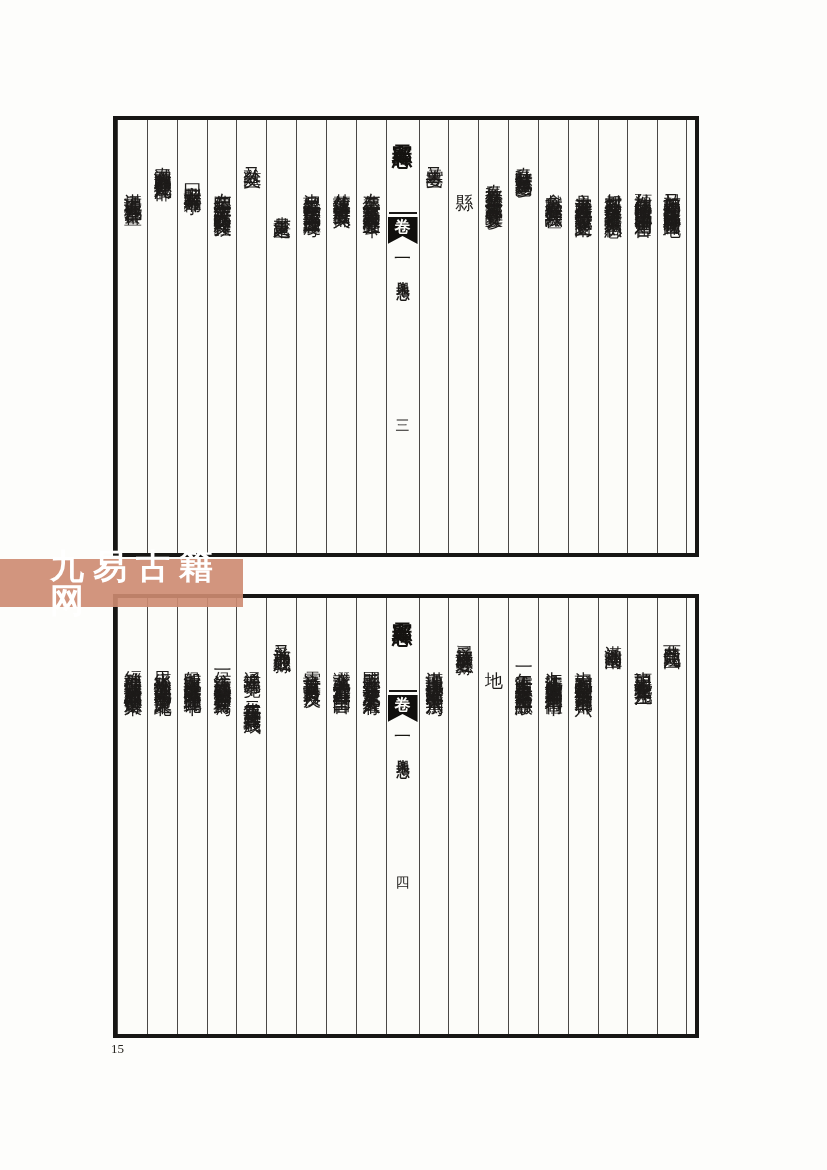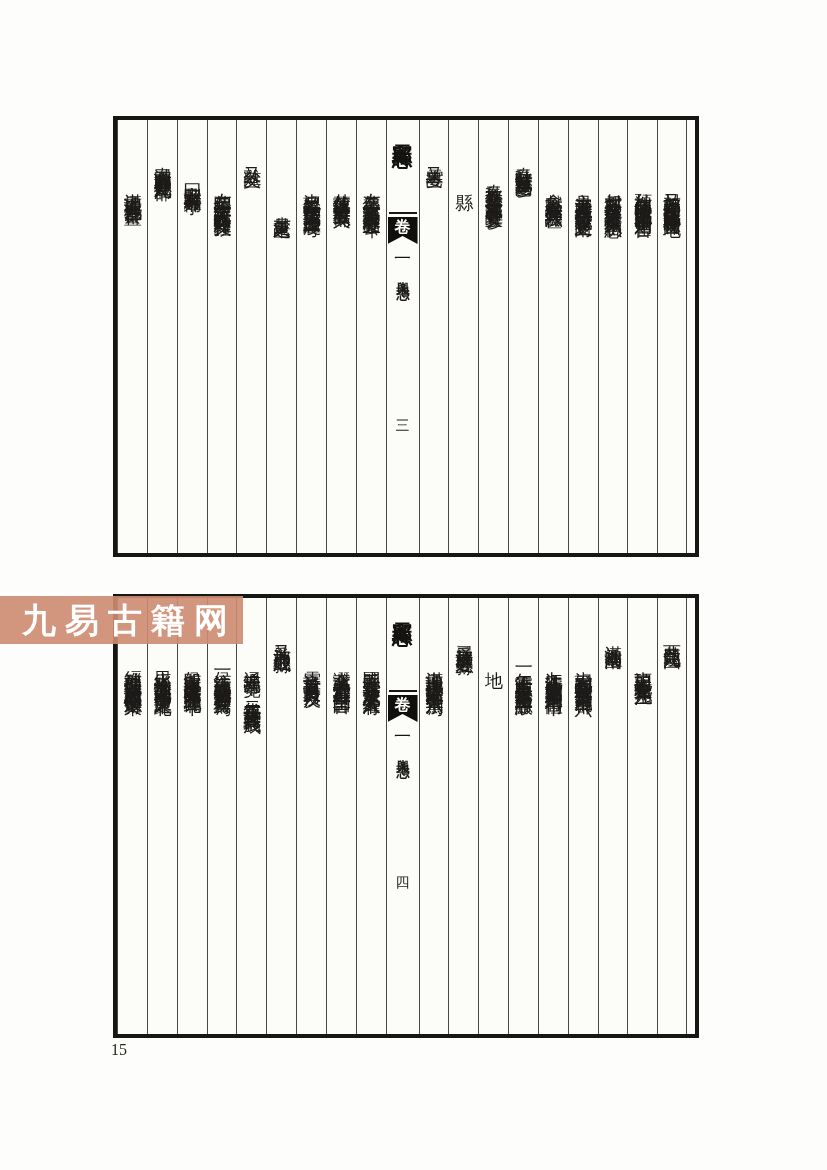--- a/index.html
+++ b/index.html
@@ -73,32 +73,31 @@
   .spine-folio{
     position:absolute;left:0;width:100%;
     text-align:center;font-size:14px;color:#1d1b19;
   }
   .page-top .spine-folio{top:297px;}
   .page-bottom .spine-folio{top:276px;}
   
   .watermark{
     position:absolute;left:0;top:559px;width:243px;height:48px;
     display:flex;align-items:center;
-    padding-left:22px;box-sizing:border-box;
+    padding-left:50px;box-sizing:border-box;
     font-family:"Liberation Sans","DejaVu Sans",sans-serif;
-    margin-top:37px;
   }
   .watermark-text{
     font-size:34px;letter-spacing:9px;line-height:1;
     font-weight:bold;
   }
   
   .page-number{
     position:absolute;left:111px;top:1041px;
-    font-size:16px;color:#26241f;
+    font-size:13px;color:#26241f;
     font-family:"Liberation Serif","DejaVu Serif",serif;
   }
 </style>
 </head>
 <body style="background: rgb(253, 253, 251);">
 
 <div class="sheet">
 
   <div class="page page-top">
     <div class="col first ind1">封又鄭元周禮注霍山在彘縣本春秋時霍國地</div>

